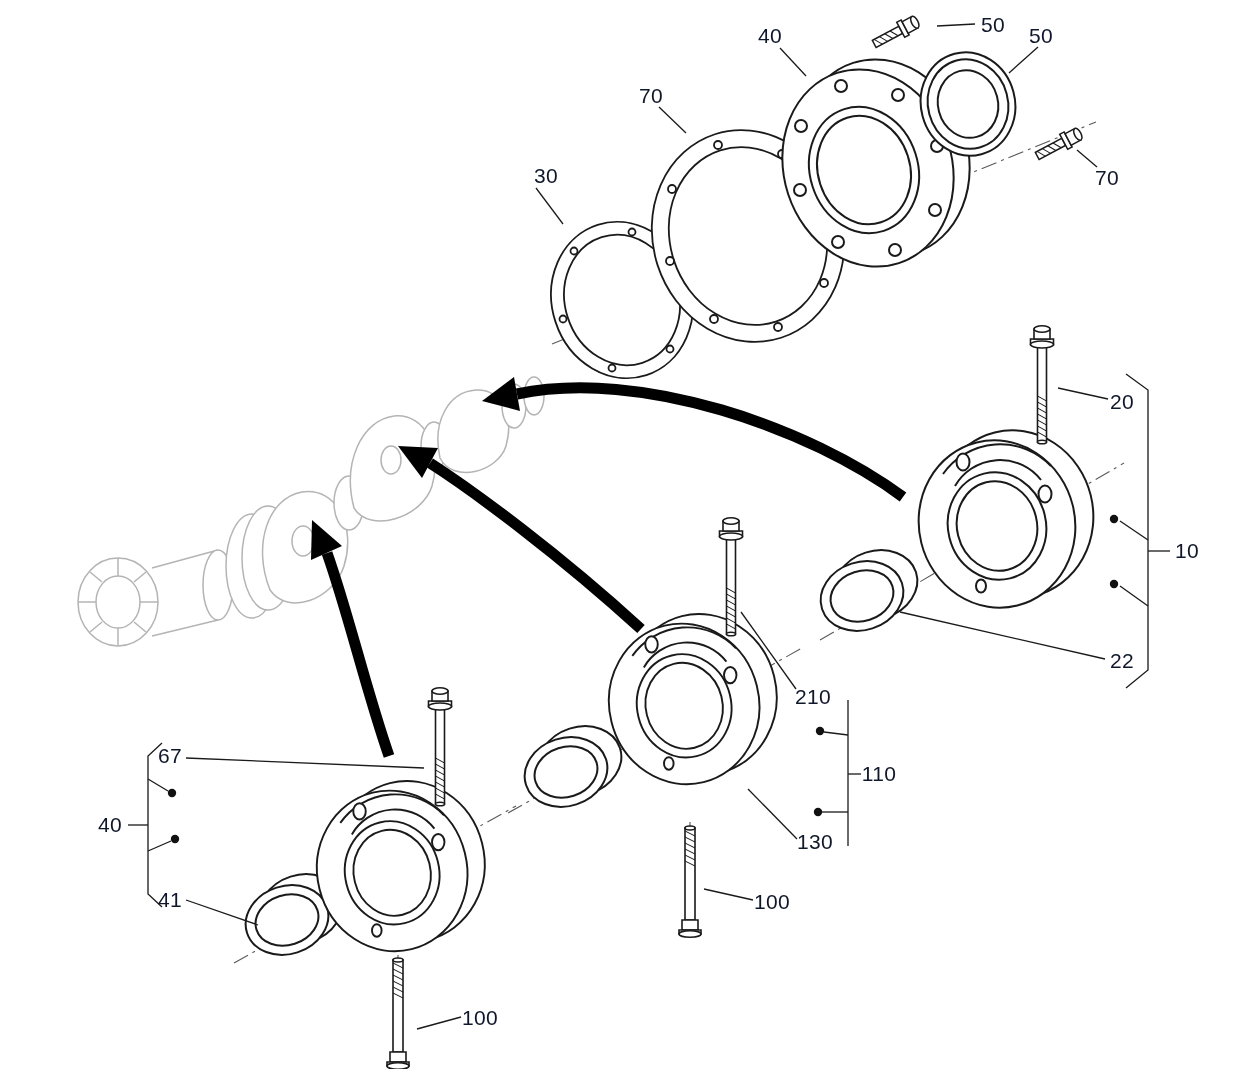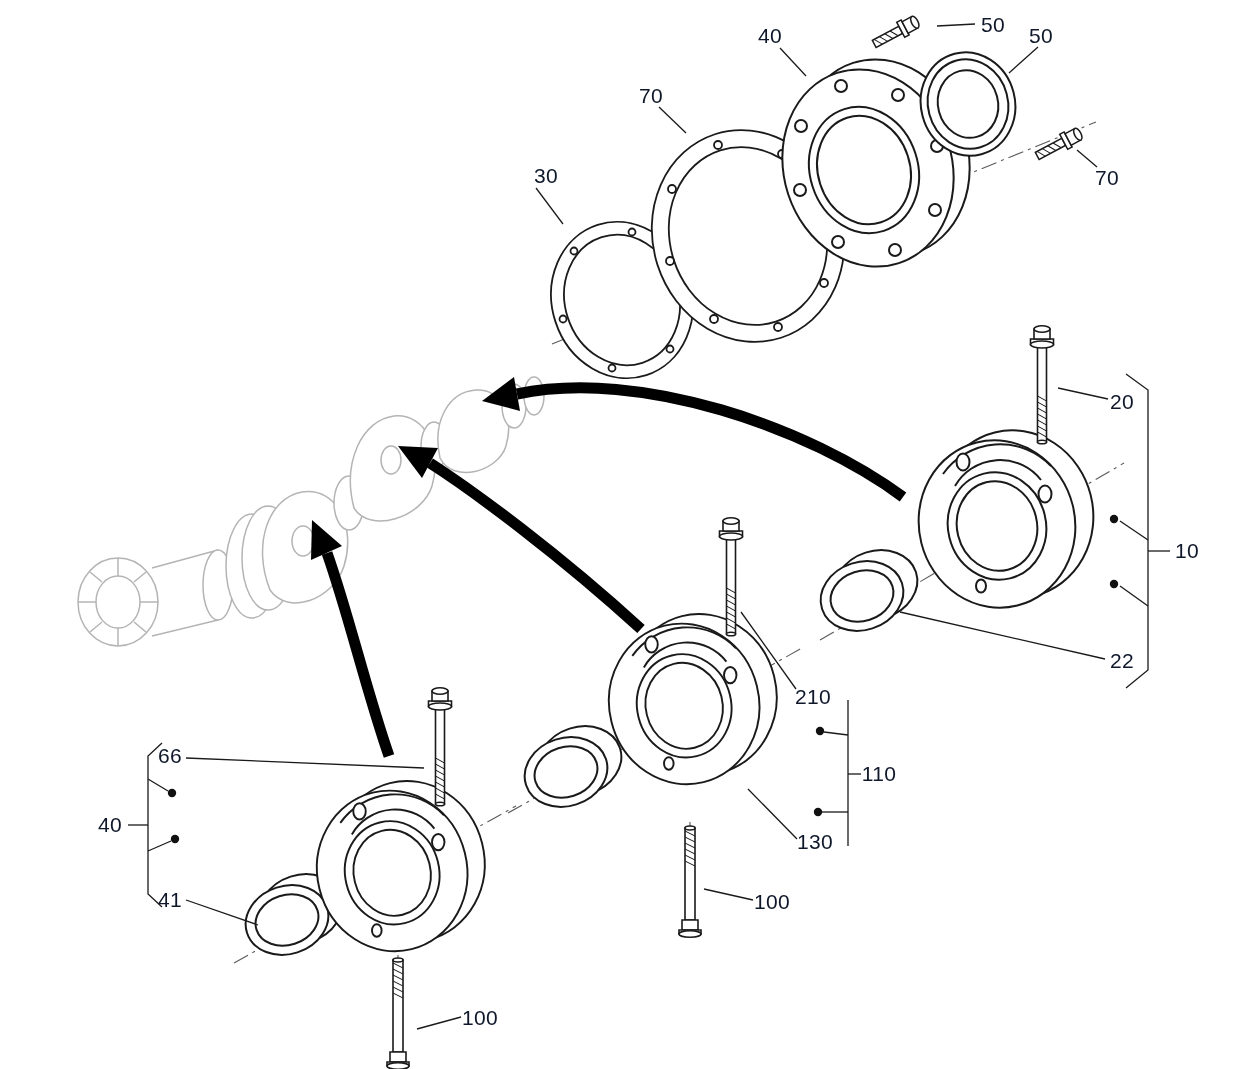--- a/index.html
+++ b/index.html
@@ -251,18 +251,18 @@
 <div class="callout" style="left:651px;top:96px">70</div>
 <div class="callout" style="left:546px;top:176px">30</div>
 <div class="callout" style="left:1107px;top:178px">70</div>
 <div class="callout" style="left:1122px;top:402px">20</div>
 <div class="callout" style="left:1187px;top:551px">10</div>
 <div class="callout" style="left:1122px;top:661px">22</div>
 <div class="callout" style="left:813px;top:697px">210</div>
 <div class="callout" style="left:879px;top:774px">110</div>
 <div class="callout" style="left:815px;top:842px">130</div>
 <div class="callout" style="left:772px;top:902px">100</div>
-<div class="callout" style="left:170px;top:756px">66</div>
+<div class="callout" style="left:170px;top:756px">67</div>
 <div class="callout" style="left:110px;top:825px">40</div>
 <div class="callout" style="left:170px;top:900px">41</div>
 <div class="callout" style="left:480px;top:1018px">100</div>
 
 </div>
 
 </body></html>

